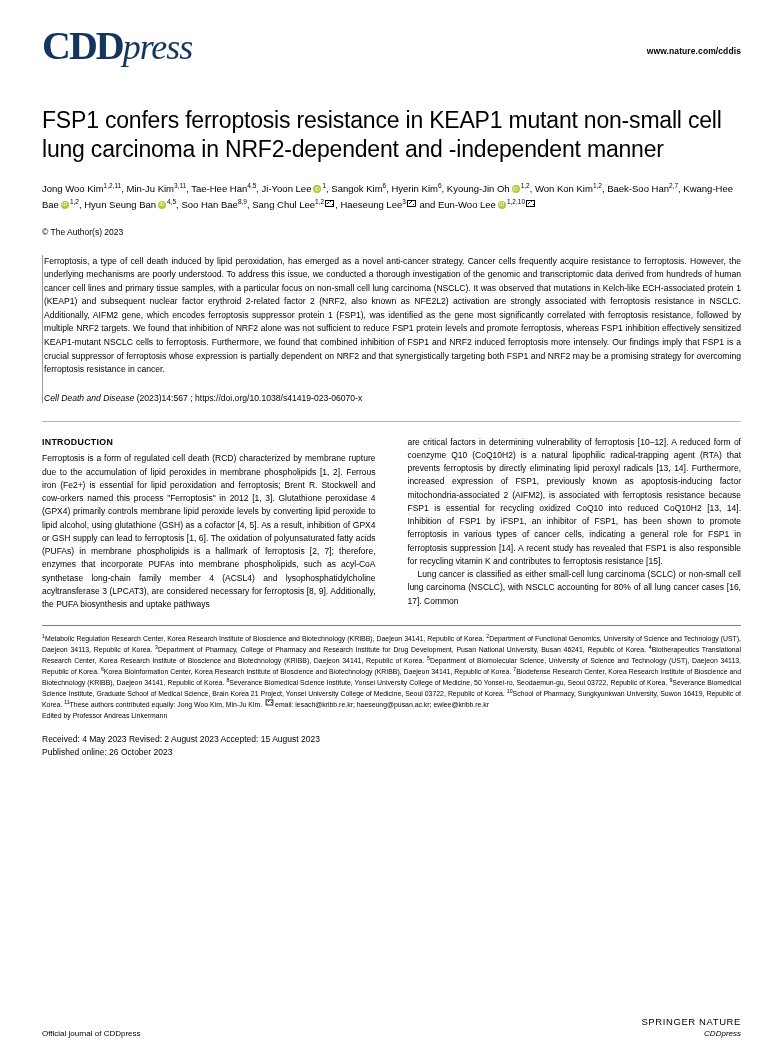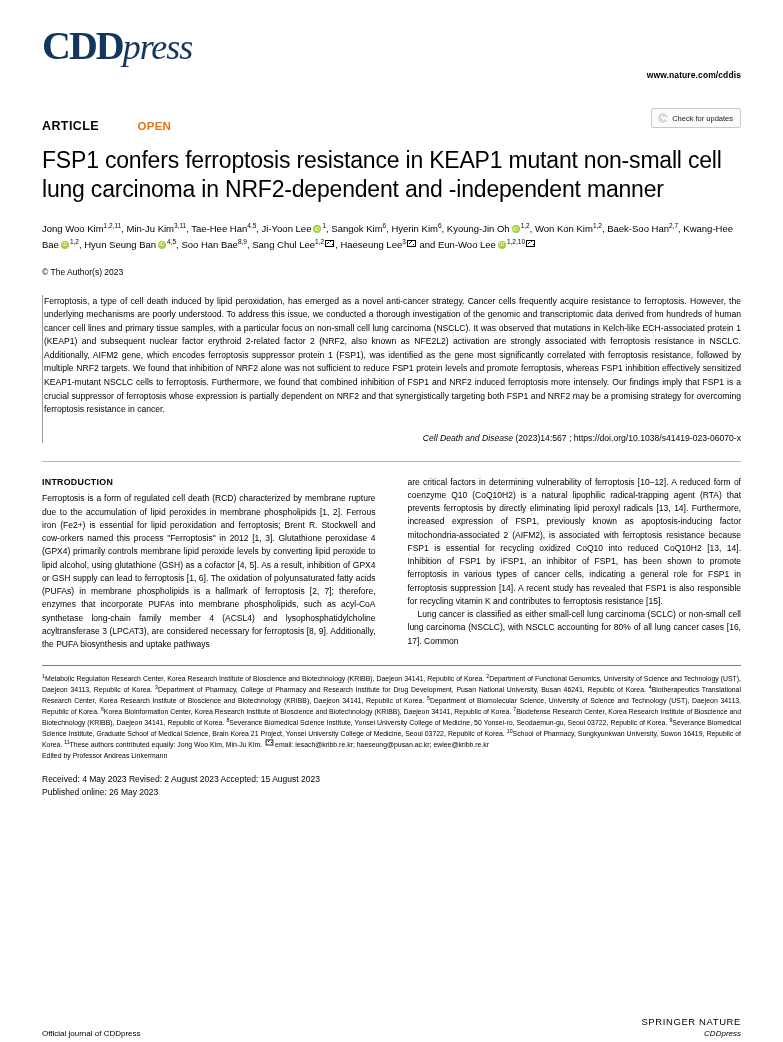--- a/index.html
+++ b/index.html
@@ -48,21 +48,21 @@
     color: #13355e;
     font-style: italic;
     font-weight: normal;
     font-family: "Liberation Serif", serif;
     font-size: 36px;
     text-align: right;
   }
   .nature-url {
     position: absolute;
     right: 0;
-    top: 52px;
+    top: 28px;
     font-size: 8.5px;
     font-weight: bold;
     color: #000;
     letter-spacing: 0.1px;
   }
 
   
   .article-line {
     margin: 22px 42px 0 42px;
     position: relative;
@@ -202,21 +202,20 @@
   .abstract {
     font-size: 8.6px;
     line-height: 1.58;
     text-align: justify;
     color: #000;
   }
   .citation {
     margin: 16px 0 0 0;
     font-size: 8.6px;
     color: #000;
-    text-align: right;
   }
   .citation i { font-style: italic; }
 
   .rule {
     margin: 18px 42px 0 42px;
     height: 1px;
     background: #b5b5b5;
   }
 
   
@@ -300,28 +299,20 @@
 
 <div class="page">
 
   <div class="masthead">
     <div class="logo">
       <span class="cdd">CDD</span><span class="press">press</span>
     </div>
     <div class="nature-url">www.nature.com/cddis</div>
   </div>
 
-  <div class="article-line">
-    <span class="article-label">ARTICLE</span>
-    <span class="open-label">OPEN</span>
-    <div class="check-updates">
-      <span class="cu-icon"></span>
-      <span>Check for updates</span>
-    </div>
-  </div>
 
   <h1 class="title">FSP1 confers ferroptosis resistance in KEAP1 mutant non-small cell lung carcinoma in NRF2-dependent and -independent manner</h1>
 
   <div class="authors" id="authors-html">Jong Woo Kim<sup>1,2,11</sup>, Min-Ju Kim<sup>3,11</sup>, Tae-Hee Han<sup>4,5</sup>, Ji-Yoon Lee<span class="orcid"></span><sup>1</sup>, Sangok Kim<sup>6</sup>, Hyerin Kim<sup>6</sup>, Kyoung-Jin Oh<span class="orcid"></span><sup>1,2</sup>, Won Kon Kim<sup>1,2</sup>, Baek-Soo Han<sup>2,7</sup>, Kwang-Hee Bae<span class="orcid"></span><sup>1,2</sup>, Hyun Seung Ban<span class="orcid"></span><sup>4,5</sup>, Soo Han Bae<sup>8,9</sup>, Sang Chul Lee<sup>1,2</sup><span class="env"></span>, Haeseung Lee<sup>3</sup><span class="env"></span> and Eun-Woo Lee<span class="orcid"></span><sup>1,2,10</sup><span class="env"></span></div>
 
   <div class="copyright">© The Author(s) 2023</div>
 
   <div class="abstract-wrap">
     <div class="abstract-bar"></div>
     <div class="abstract">Ferroptosis, a type of cell death induced by lipid peroxidation, has emerged as a novel anti-cancer strategy. Cancer cells frequently acquire resistance to ferroptosis. However, the underlying mechanisms are poorly understood. To address this issue, we conducted a thorough investigation of the genomic and transcriptomic data derived from hundreds of human cancer cell lines and primary tissue samples, with a particular focus on non-small cell lung carcinoma (NSCLC). It was observed that mutations in Kelch-like ECH-associated protein 1 (KEAP1) and subsequent nuclear factor erythroid 2-related factor 2 (NRF2, also known as NFE2L2) activation are strongly associated with ferroptosis resistance in NSCLC. Additionally, AIFM2 gene, which encodes ferroptosis suppressor protein 1 (FSP1), was identified as the gene most significantly correlated with ferroptosis resistance, followed by multiple NRF2 targets. We found that inhibition of NRF2 alone was not sufficient to reduce FSP1 protein levels and promote ferroptosis, whereas FSP1 inhibition effectively sensitized KEAP1-mutant NSCLC cells to ferroptosis. Furthermore, we found that combined inhibition of FSP1 and NRF2 induced ferroptosis more intensely. Our findings imply that FSP1 is a crucial suppressor of ferroptosis whose expression is partially dependent on NRF2 and that synergistically targeting both FSP1 and NRF2 may be a promising strategy for overcoming ferroptosis resistance in cancer.</div>
@@ -345,21 +336,21 @@
 
   <div class="aff-rule"></div>
 
   <div class="affiliations">
     <span id="affiliations-html"><sup>1</sup>Metabolic Regulation Research Center, Korea Research Institute of Bioscience and Biotechnology (KRIBB), Daejeon 34141, Republic of Korea. <sup>2</sup>Department of Functional Genomics, University of Science and Technology (UST), Daejeon 34113, Republic of Korea. <sup>3</sup>Department of Pharmacy, College of Pharmacy and Research Institute for Drug Development, Pusan National University, Busan 46241, Republic of Korea. <sup>4</sup>Biotherapeutics Translational Research Center, Korea Research Institute of Bioscience and Biotechnology (KRIBB), Daejeon 34141, Republic of Korea. <sup>5</sup>Department of Biomolecular Science, University of Science and Technology (UST), Daejeon 34113, Republic of Korea. <sup>6</sup>Korea Bioinformation Center, Korea Research Institute of Bioscience and Biotechnology (KRIBB), Daejeon 34141, Republic of Korea. <sup>7</sup>Biodefense Research Center, Korea Research Institute of Bioscience and Biotechnology (KRIBB), Daejeon 34141, Republic of Korea. <sup>8</sup>Severance Biomedical Science Institute, Yonsei University College of Medicine, 50 Yonsei-ro, Seodaemun-gu, Seoul 03722, Republic of Korea. <sup>9</sup>Severance Biomedical Science Institute, Graduate School of Medical Science, Brain Korea 21 Project, Yonsei University College of Medicine, Seoul 03722, Republic of Korea. <sup>10</sup>School of Pharmacy, Sungkyunkwan University, Suwon 16419, Republic of Korea. <sup>11</sup>These authors contributed equally: Jong Woo Kim, Min-Ju Kim. <span class="env"></span>email: lesach@kribb.re.kr; haeseung@pusan.ac.kr; ewlee@kribb.re.kr</span>
     <div class="edited">Edited by Professor Andreas Linkermann</div>
   </div>
 
   <div class="dates">
     <div>Received: 4 May 2023 Revised: 2 August 2023 Accepted: 15 August 2023</div>
-    <div>Published online: 26 May 2023</div>
+    <div>Published online: 26 October 2023</div>
   </div>
 
   <div class="footer">
     <div class="footer-left">Official journal of CDDpress</div>
     <div class="footer-right">
       <div class="sn-line1">SPRINGER NATURE</div>
       <div class="sn-sub">CDDpress</div>
     </div>
   </div>
 

